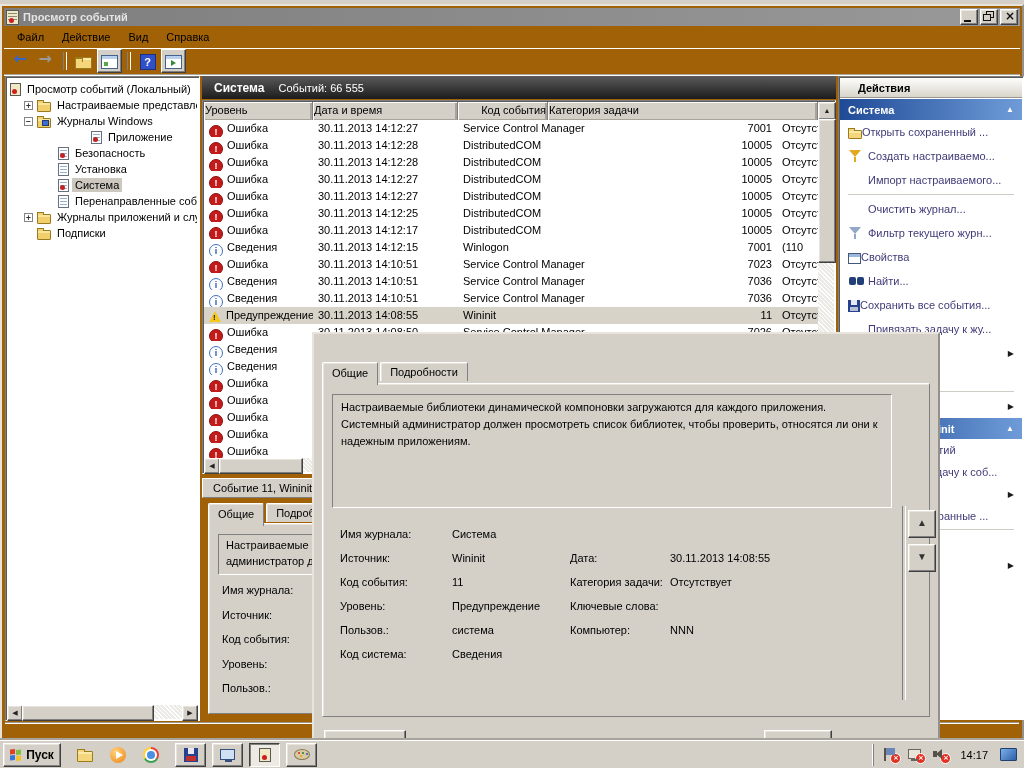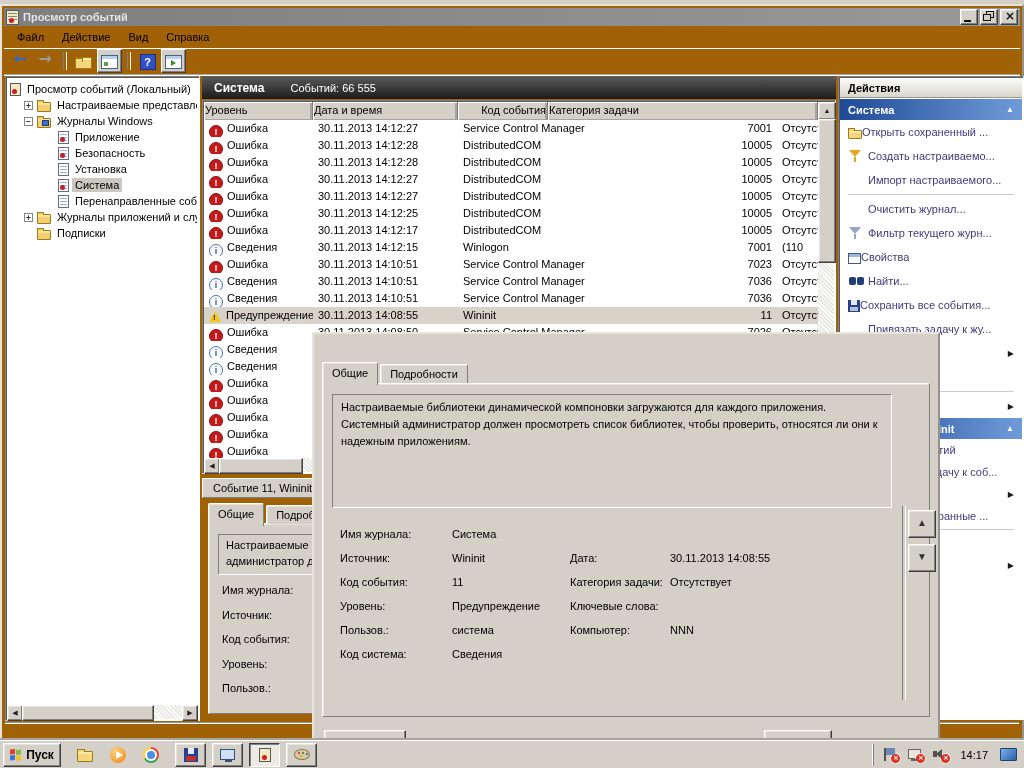--- a/index.html
+++ b/index.html
@@ -72,21 +72,21 @@
   .ti-log::before,.ti-log-plain::before{content:"";position:absolute;left:1px;top:2px;right:1px;height:1px;background:#9ab0c8;
             box-shadow:0 3px 0 #9ab0c8,0 6px 0 #9ab0c8}
   .ti-log::after{content:"";position:absolute;left:1px;bottom:1px;width:5px;height:5px;border-radius:50%;background:#c22222}
   .tree-label{padding:1px 3px}
   .tree-item.sel .tree-label{background:#ccc8bf}
 
   
   #lv-caption{position:absolute;left:200px;top:70px;width:634px;height:23px;
               background:linear-gradient(180deg,#5a5a5a,#1c1c1c);color:#fff;display:flex;align-items:center;padding-left:12px;box-sizing:border-box}
   #lv-caption .b{font-weight:bold;font-size:12px}
-  #lv-caption .c{margin-left:26px}
+  #lv-caption .c{margin-left:14px}
 
   #list-panel{position:absolute;left:200px;top:94px;width:634px;height:374px;background:#fff;box-sizing:border-box}
   #col-headers{position:absolute;left:1px;top:1px;right:17px;height:18px;display:flex;overflow:hidden}
   .colh{background:#d4d0c8;border-right:1px solid #808080;box-shadow:inset 1px 1px 0 #fff,inset -2px -1px 0 #a8a49c;
         padding:2px 1px;overflow:hidden;white-space:nowrap;flex:none;box-sizing:border-box}
   .c0{width:109px}.c1{width:145px}.c2{width:229px}.c3{width:90px;text-align:right}.c4{flex:1;width:auto;min-width:0}
   #rows{position:absolute;left:1px;top:19px;right:17px;bottom:15px;overflow:hidden}
   .lrow{height:17px;display:flex;white-space:nowrap}
   .lrow .cell{padding:0 5px;overflow:hidden;flex:none;height:17px;line-height:17px;box-sizing:border-box}
   .lrow.rsel{background:#d8d3c8}
@@ -116,21 +116,21 @@
   #pv-page{position:absolute;left:6px;top:47px;right:6px;bottom:4px;background:#d4d0c8;
            border:1px solid;border-color:#fff #808080 #808080 #fff;box-shadow:inset 1px 1px 0 #e8e4dc}
   #pv-desc{position:absolute;left:16px;top:58px;width:600px;height:41px;background:#d4d0c8;overflow:hidden;
            border:1px solid;border-color:#808080 #fff #fff #808080;padding:2px 7px;line-height:16px;box-sizing:border-box}
   #preview-fields{position:absolute;left:20px;top:108px}
   .pv-label{height:24.5px}
 
   
   #actions{position:absolute;left:836px;top:70px;width:186px;height:644px;background:#fff;box-sizing:border-box}
   #actions-title{position:absolute;left:1px;top:1px;right:1px;height:20px;font-weight:bold;display:flex;align-items:center;
-                 padding-left:8px;background:linear-gradient(180deg,#fdfdfb,#d9d5cc);border-bottom:1px solid #9a968c;box-sizing:border-box}
+                 padding-left:18px;background:linear-gradient(180deg,#fdfdfb,#d9d5cc);border-bottom:1px solid #9a968c;box-sizing:border-box}
   #actions-body{position:absolute;left:1px;top:22px;right:1px;bottom:1px;overflow:hidden}
   .act-hdr{height:21px;background:linear-gradient(90deg,#1f4a96,#6f9cd8);color:#fff;font-weight:bold;
            display:flex;align-items:center;padding:0 8px}
   .act-hdr-t{flex:1;overflow:hidden;white-space:nowrap}
   .act-caret{font-size:8px}
   .act-item{display:flex;align-items:center;height:24px;padding:0 8px;color:#403a78}
   .act-item.small{height:22px}
   .ai{width:20px;height:16px;position:relative;flex:none}
   .act-label{flex:1;overflow:hidden;white-space:nowrap}
   .act-arrow{font-size:8px;color:#1a1a1a}
@@ -160,21 +160,21 @@
   
   #statusbar{position:absolute;left:3px;top:716px;right:3px;height:20px;border-top:1px solid #9c988e;box-shadow:0 1px 0 #fff inset}
 
   
   #dlg{position:absolute;left:312px;top:332px;width:628px;height:446px;background:#d4d0c8;z-index:50;
        border:2px outset #e8e4dc;box-sizing:border-box}
   #dlg-titlebar{position:absolute;left:2px;top:2px;right:2px;height:19px;
        background:linear-gradient(180deg,#7790c6 0%,#3a5da6 30%,#2c4b8f 100%);
        color:#fff;font-weight:bold;display:flex;align-items:center;padding:0 3px}
   #dlg-titlebar .t{margin-left:4px;flex:1;overflow:hidden;white-space:nowrap}
-  #dlg-tabs,#pv-tabs{display:flex;align-items:center}
+  #dlg-tabs,#pv-tabs{display:flex;align-items:flex-start}
   #dlg-tabs{position:absolute;left:8px;top:28px;z-index:4}
   .tab{background:#d4d0c8;border:1px solid #808080;border-bottom:none;border-top-color:#fff;border-left-color:#fff;
        box-shadow:inset 1px 1px 0 #e8e4dc;padding:0 9px;height:18px;line-height:18px;border-radius:2px 2px 0 0;margin-right:2px}
   .tab.active{height:22px;line-height:20px;z-index:5}
   #dlg-page{position:absolute;left:8px;top:49px;right:8px;height:332px;background:#d4d0c8;
        border:1px solid;border-color:#fff #808080 #808080 #fff;box-shadow:inset 1px 1px 0 #e8e4dc}
   #dlg-desc{position:absolute;left:18px;top:60px;width:560px;height:114px;overflow:hidden;background:#d4d0c8;
        border:1px solid;border-color:#808080 #fff #fff #808080;padding:4px 8px;line-height:17px;box-sizing:border-box}
   #dlg-fields{position:absolute;left:26px;top:188px;width:556px}
   .df-row{display:flex;height:24px;line-height:24px;white-space:nowrap}
@@ -292,21 +292,21 @@
         <div class="tree-item" style="padding-left: 16px;">
           <span class="expander">+</span>
           <span class="ti ti-folder-filter"></span>
           <span class="tree-label">Настраиваемые представлени</span>
         </div>
         <div class="tree-item" style="padding-left: 16px;">
           <span class="expander">−</span>
           <span class="ti ti-folder-logs"></span>
           <span class="tree-label">Журналы Windows</span>
         </div>
-        <div class="tree-item" style="padding-left: 50px;">
+        <div class="tree-item" style="padding-left: 50px; margin-left: 33px;">
           <span class="ti ti-log"></span>
           <span class="tree-label">Приложение</span>
         </div>
         <div class="tree-item" style="padding-left: 50px; text-align: center;">
           <span class="ti ti-log"></span>
           <span class="tree-label">Безопасность</span>
         </div>
         <div class="tree-item" style="padding-left: 50px;">
           <span class="ti ti-log-plain"></span>
           <span class="tree-label">Установка</span>

